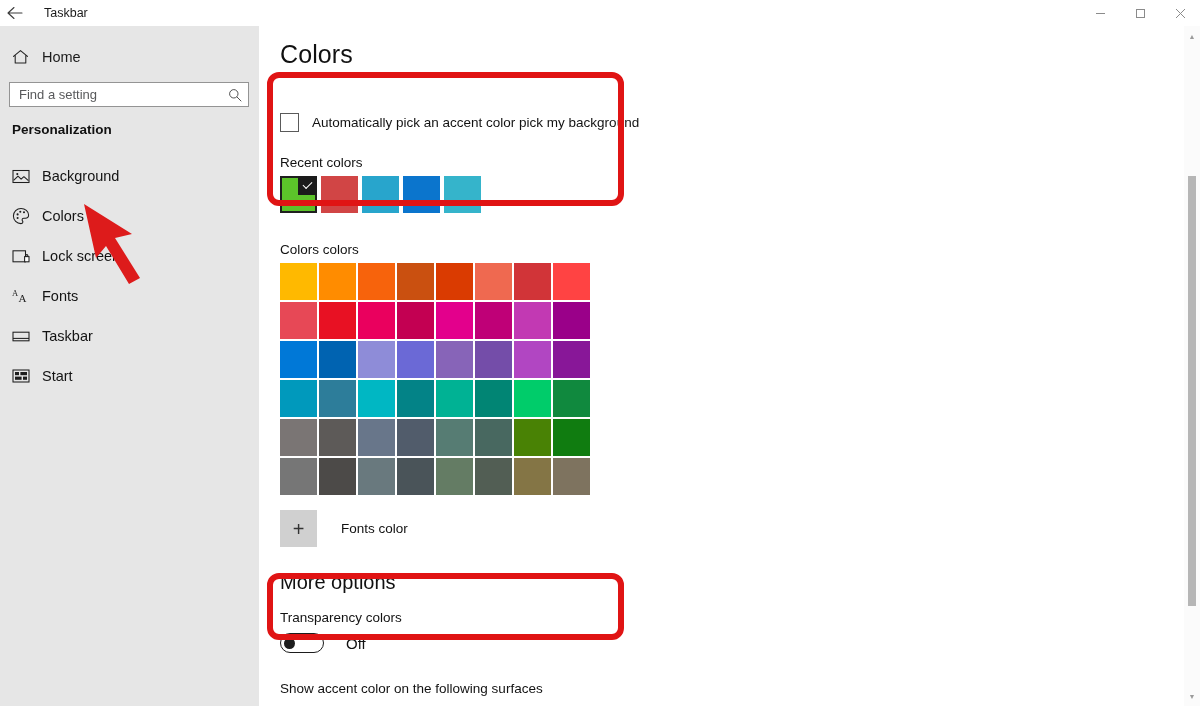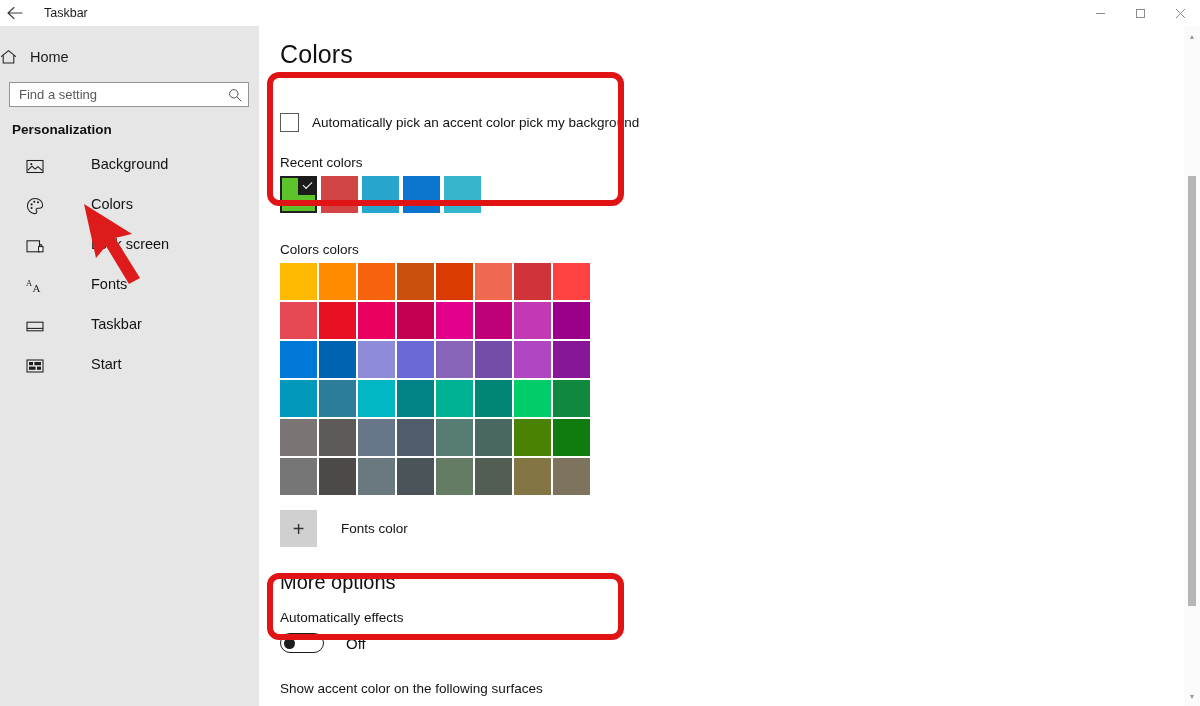--- a/index.html
+++ b/index.html
@@ -34,21 +34,21 @@
   }
   .tb-btn svg { display: block; }
 
   
   .sidebar {
     position: absolute; left: 0; top: 26px; width: 259px; height: 680px;
     background: #e6e6e6;
   }
   .home-row {
     position: absolute; left: 0px; top: 16px; width: 259px; height: 30px;
-    display: flex; align-items: center; 
+    display: flex; align-items: center; padding-left: 12px;
   }
   .home-ico { width: 26px; display: flex; align-items: center; color: #222; }
   .home-txt { font-size: 14.5px; color: #1b1b1b; margin-left: 4px; }
 
   .searchbox {
     position: absolute; left: 9px; top: 56px; width: 240px; height: 25px;
     border: 1px solid #949494; background: #ffffff;
     display: flex; align-items: center;
   }
   .searchbox input {
@@ -63,21 +63,21 @@
   }
 
   .section-head {
     position: absolute; left: 12px; top: 96px;
     font-size: 13.5px; font-weight: bold; color: #111111;
   }
 
   .navlist { position: absolute; left: 0; top: 130px; width: 259px; }
   .navitem {
     position: relative; height: 40px; width: 259px;
-    display: flex; padding-left: 26px; gap: 35px;
+    display: flex; align-items: center; padding-left: 12px;
   }
   .nav-ico {
     width: 26px; height: 20px; display: flex; align-items: center; justify-content: flex-start;
     color: #1e1e1e;
   }
   .nav-lbl { font-size: 14.5px; color: #131313; margin-left: 4px; }
 
   
   .content {
     position: absolute; left: 259px; top: 26px; width: 941px; height: 680px;
@@ -359,21 +359,21 @@
         <div class="cell" style="background: rgb(126, 115, 95);"></div>
       </div>
 
     <div class="custom-row" style="left:21px; top:484px;">
       <span class="custom-sq">+</span>
       <span class="custom-lbl">Fonts color</span>
     </div>
 
     <div class="more-title" style="left:21px; top:545px;">More options</div>
 
-    <div class="lbl-plain" style="left:21px; top:584px;">Automatically effects</div>
+    <div class="lbl-plain" style="left:21px; top:584px;">Transparency colors</div>
     <div class="toggle-row" style="left:21px; top:607px;">
       <span class="toggle">
         <span class="knob"></span>
       </span>
       <span class="toggle-lbl">Off</span>
     </div>
 
     <div class="lbl-plain" style="left:21px; top:655px;">Show accent color on the following surfaces</div>
 
   </div>

